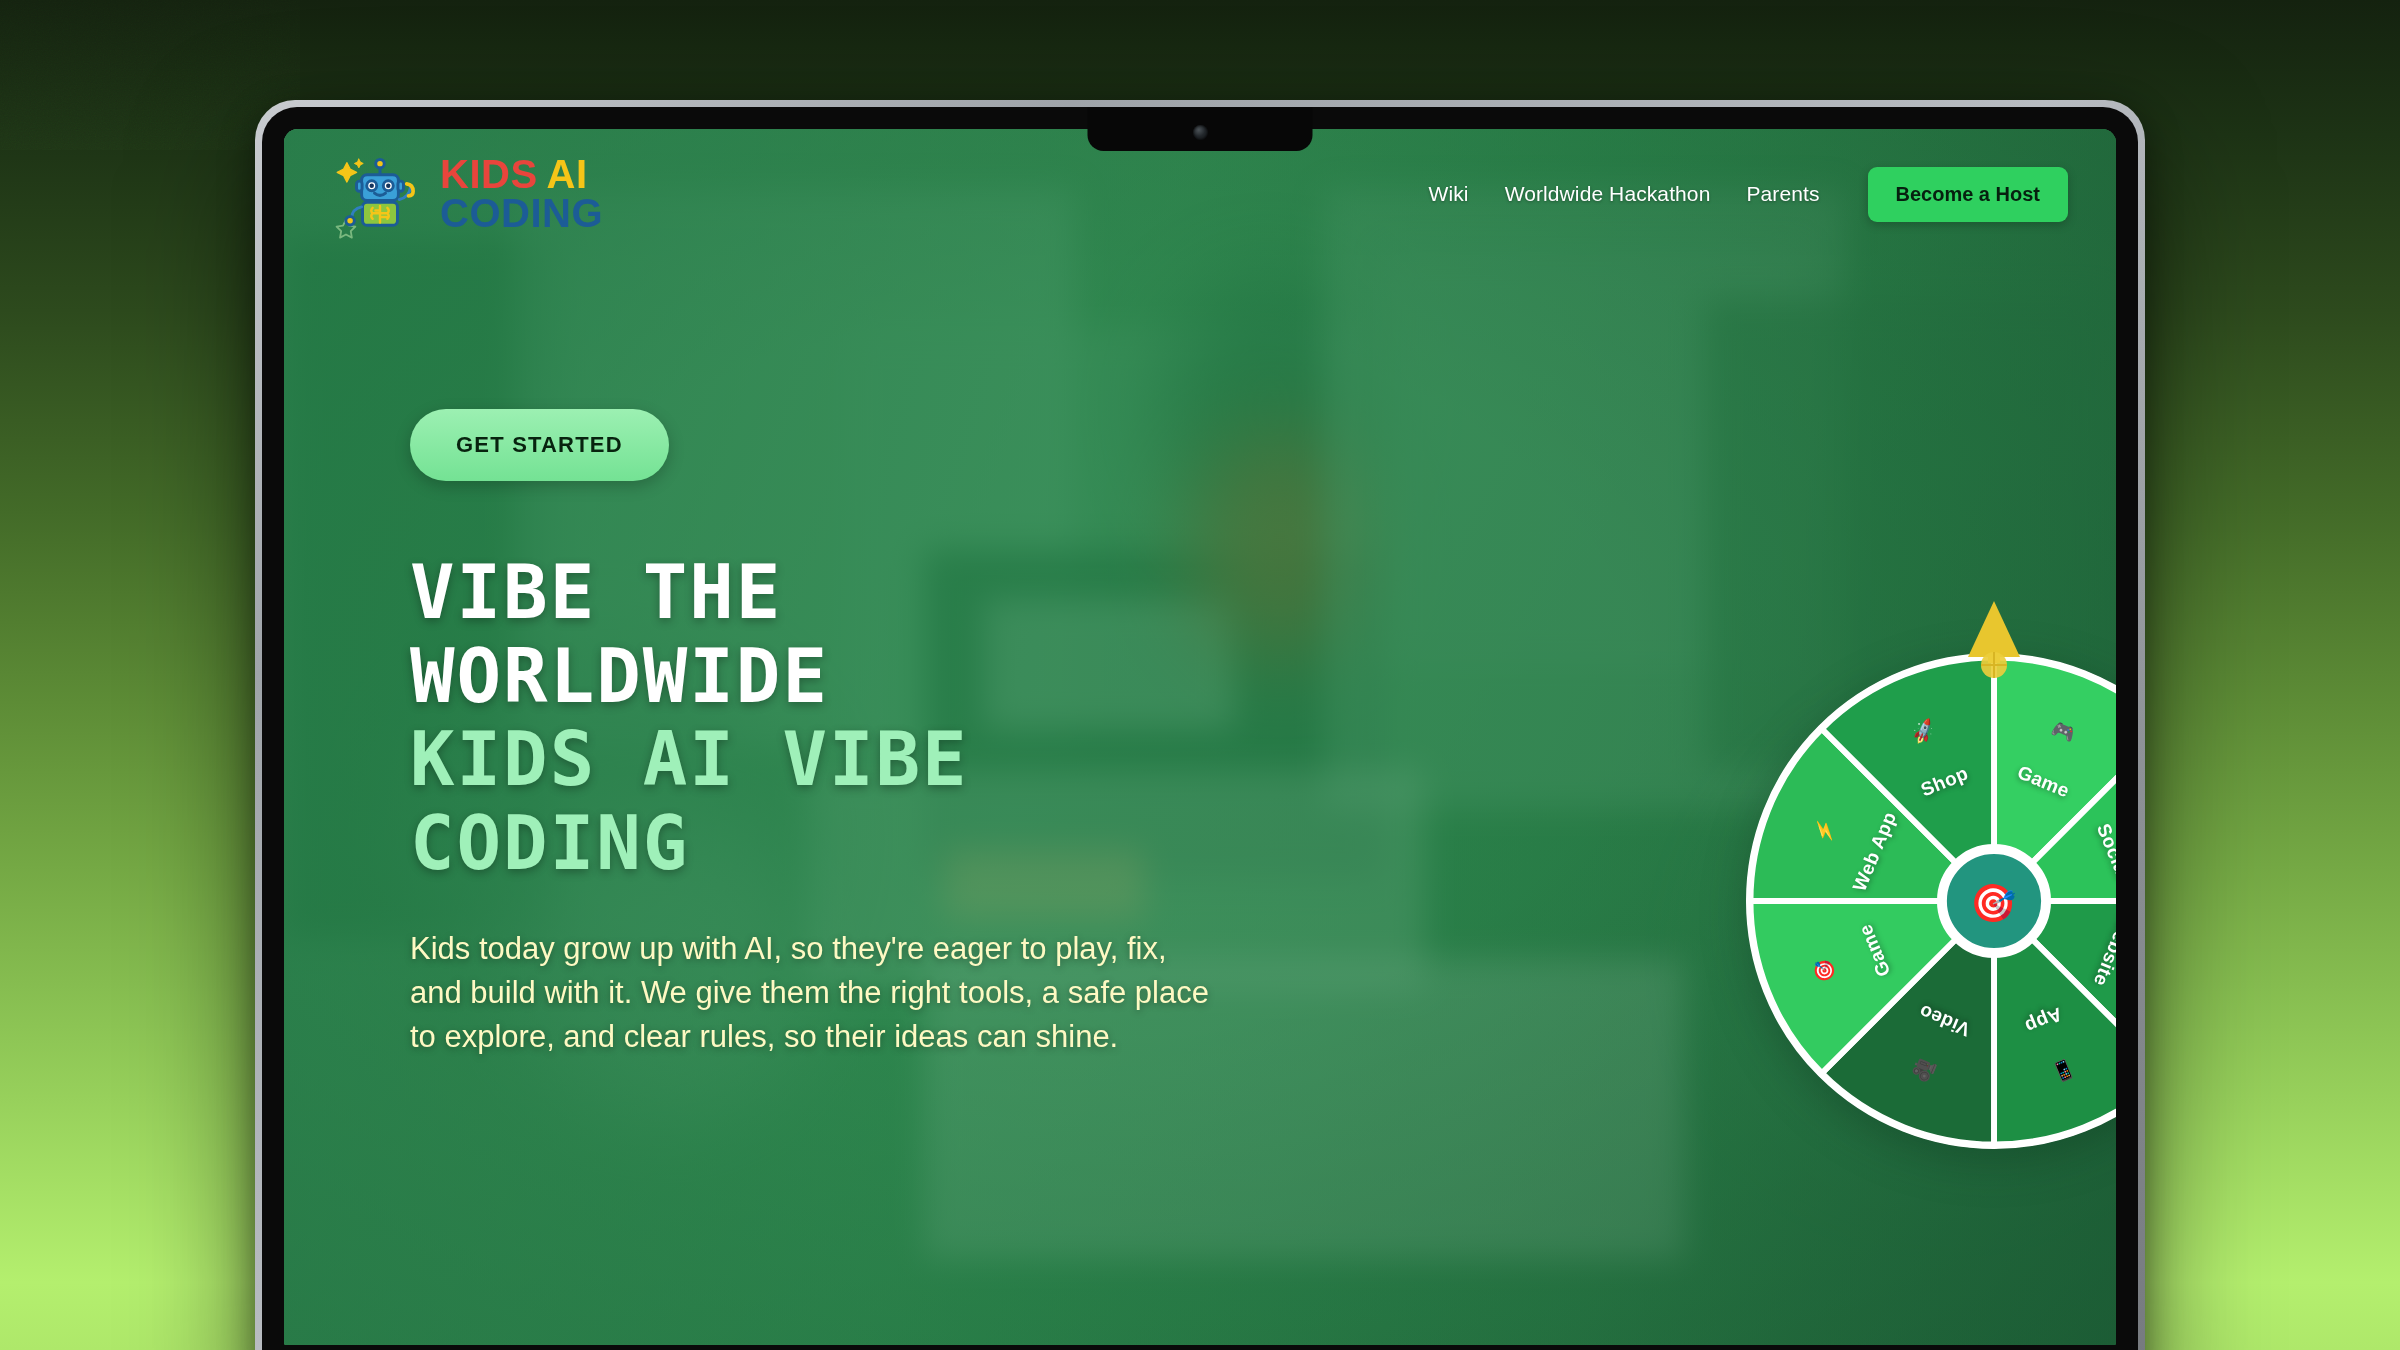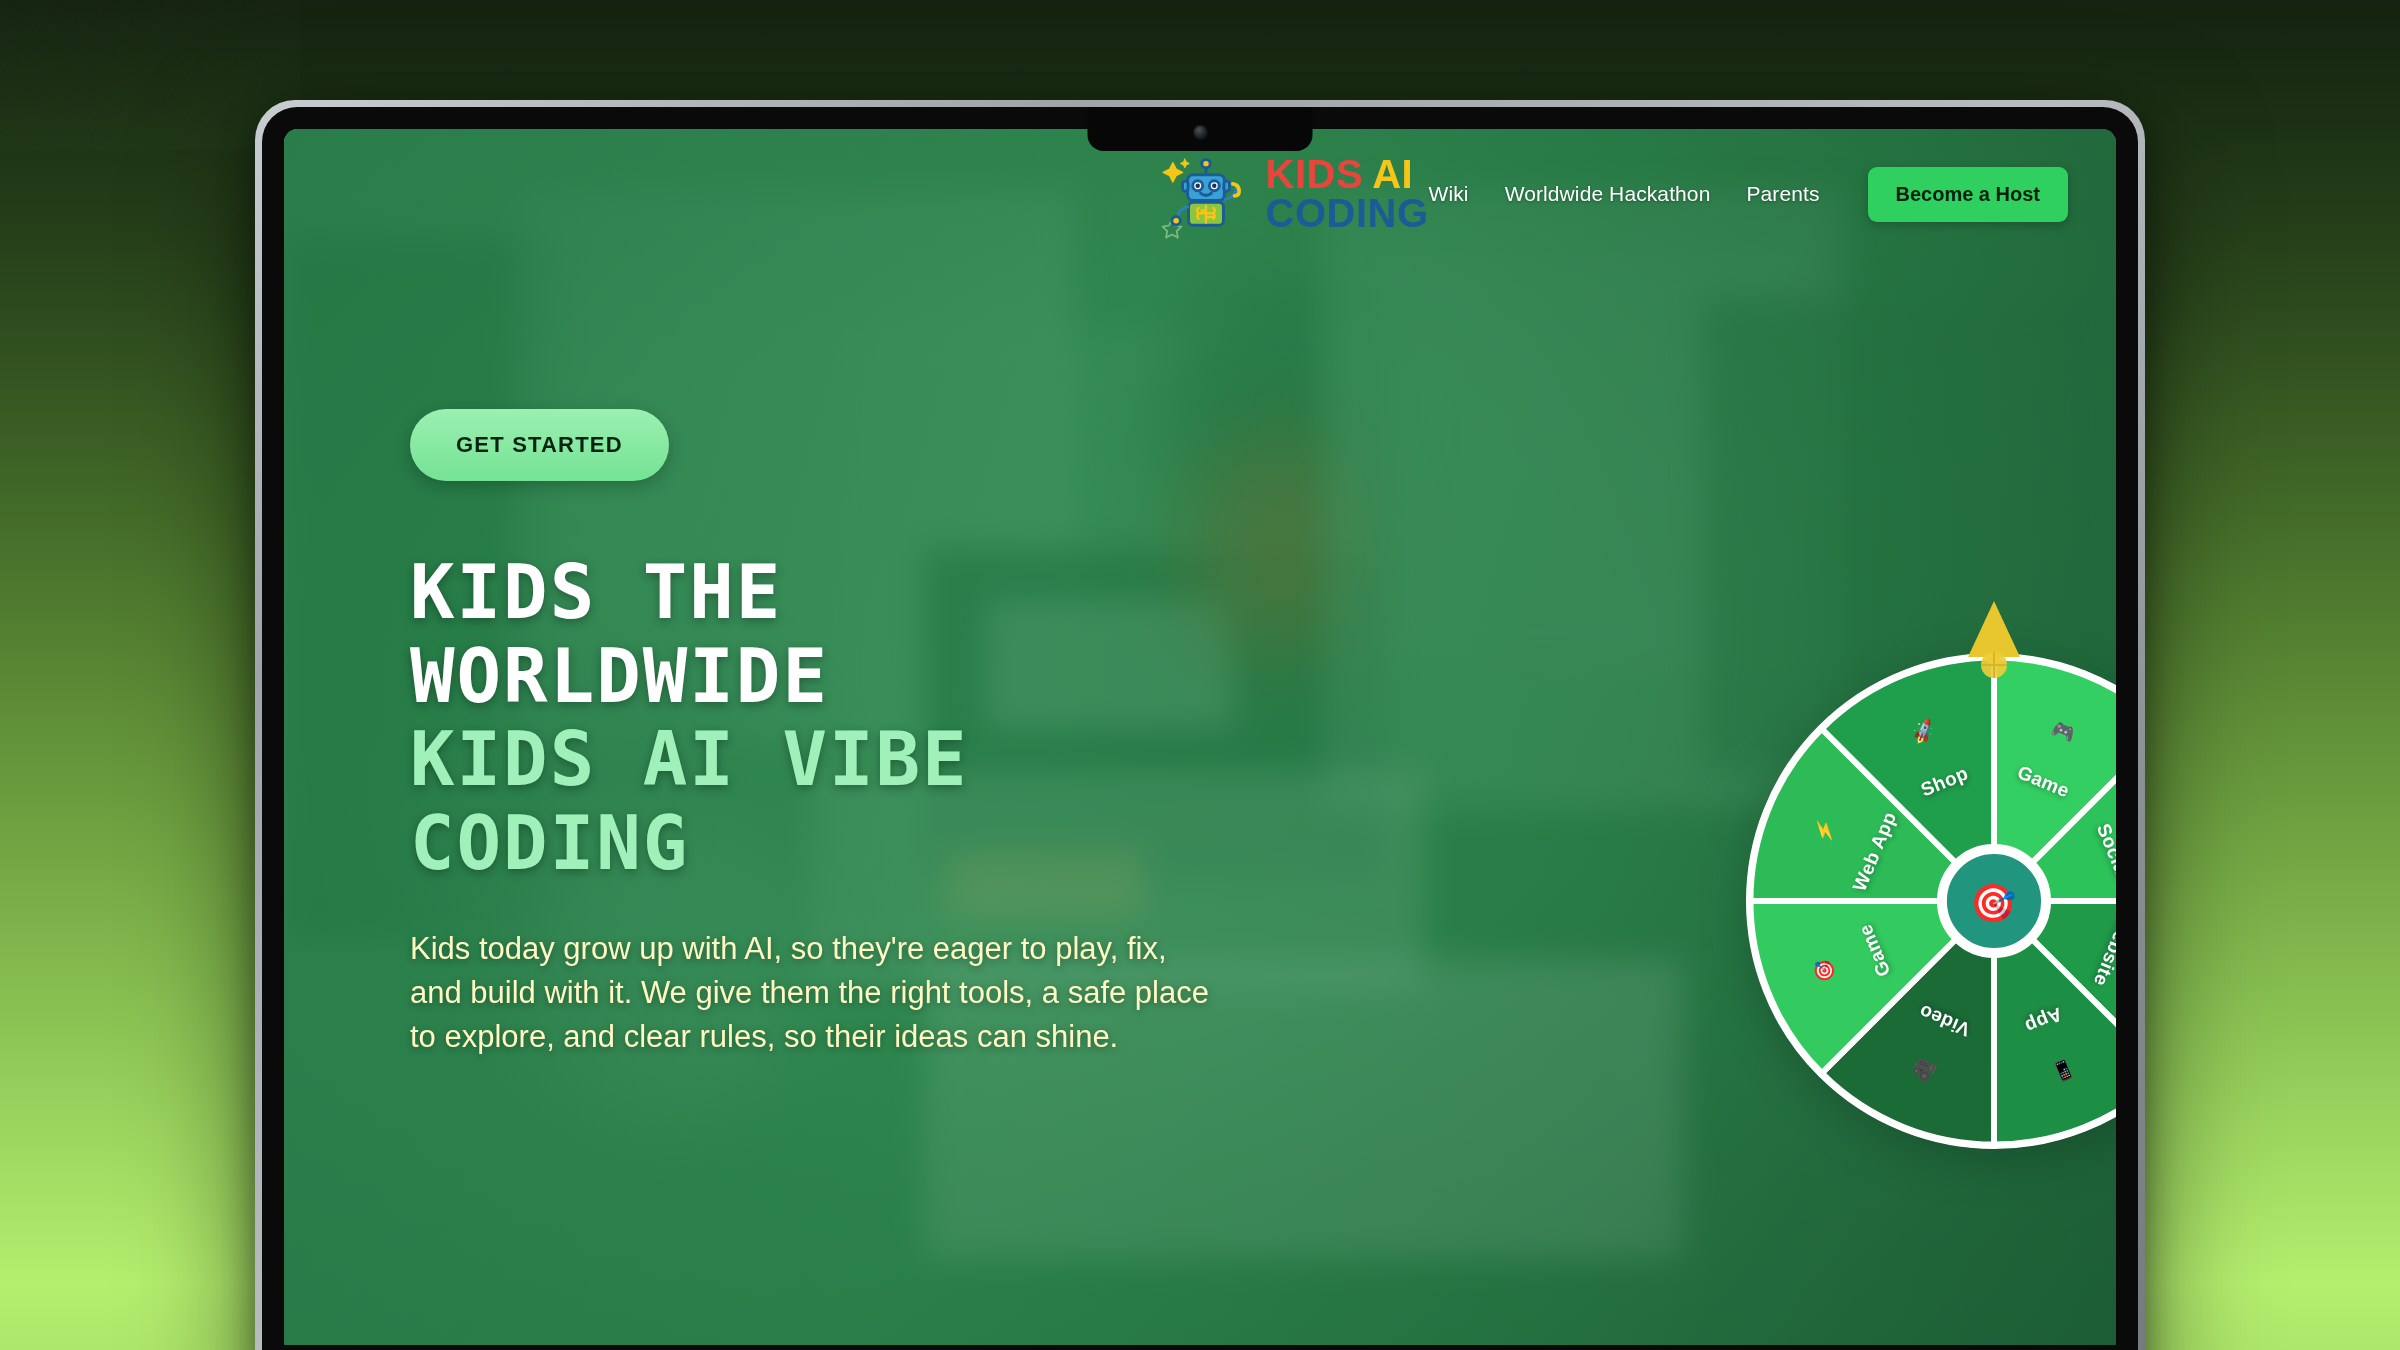--- a/index.html
+++ b/index.html
@@ -78,21 +78,21 @@
   .blob{ position:absolute; border-radius:50%; filter:blur(42px); }
   .rect{ position:absolute; filter:blur(16px); }
   #vig{ position:absolute; inset:0;
     background:radial-gradient(ellipse at 42% 45%, rgba(0,0,0,0) 38%, rgba(10,40,20,.30) 100%); }
   #tint{ position:absolute; inset:0;
     background:linear-gradient(105deg, rgba(35,122,70,.80) 0%, rgba(40,128,74,.55) 42%, rgba(34,112,64,.46) 75%, rgba(28,96,56,.62) 100%); }
 
   
   #nav{
     position:absolute; top:0; left:0; right:0; height:130px;
-    display:flex; align-items:center; justify-content:flex-end;
+    display:flex; align-items:center; justify-content:space-between;
     padding:0 48px 0 50px; z-index:30;
   }
   #logo{ display:flex; align-items:center; gap:14px; }
   #robot{ width:92px; height:92px; position:relative; flex:none; }
   #wordmark{ display:flex; flex-direction:column; line-height:.98; position:relative; }
   .wm1{ font-size:40px; font-weight:800; letter-spacing:.5px; display:flex; gap:9px; }
   .wm2{ font-size:40px; font-weight:800; letter-spacing:.5px; }
   .kids{ color:#e8453c; } .ai{ color:#f5c518; } .coding{ color:#1c5c96; }
 
   #navlinks{ display:flex; align-items:center; gap:36px; }
@@ -257,21 +257,21 @@
           <a class="nlink">Worldwide Hackathon</a>
           <a class="nlink">Parents</a>
           <button id="hostbtn">Become a Host</button>
         </div>
       </nav>
 
       <div id="hero">
         <button id="getstarted">GET STARTED</button>
 
         <h1 id="headline">
-          <span class="hl-white">KIDS THE</span>
+          <span class="hl-white">VIBE THE</span>
           <span class="hl-white">WORLDWIDE</span>
           <span class="hl-mint">KIDS AI VIBE</span>
           <span class="hl-mint">CODING</span>
         </h1>
 
         <p id="sub">Kids today grow up with AI, so they're eager to play, fix, and build with it. We give them the right tools, a safe place to explore, and clear rules, so their ideas can shine.</p>
       </div>
 
       <div id="wheelwrap">
         <div id="wheelshadow"></div>

